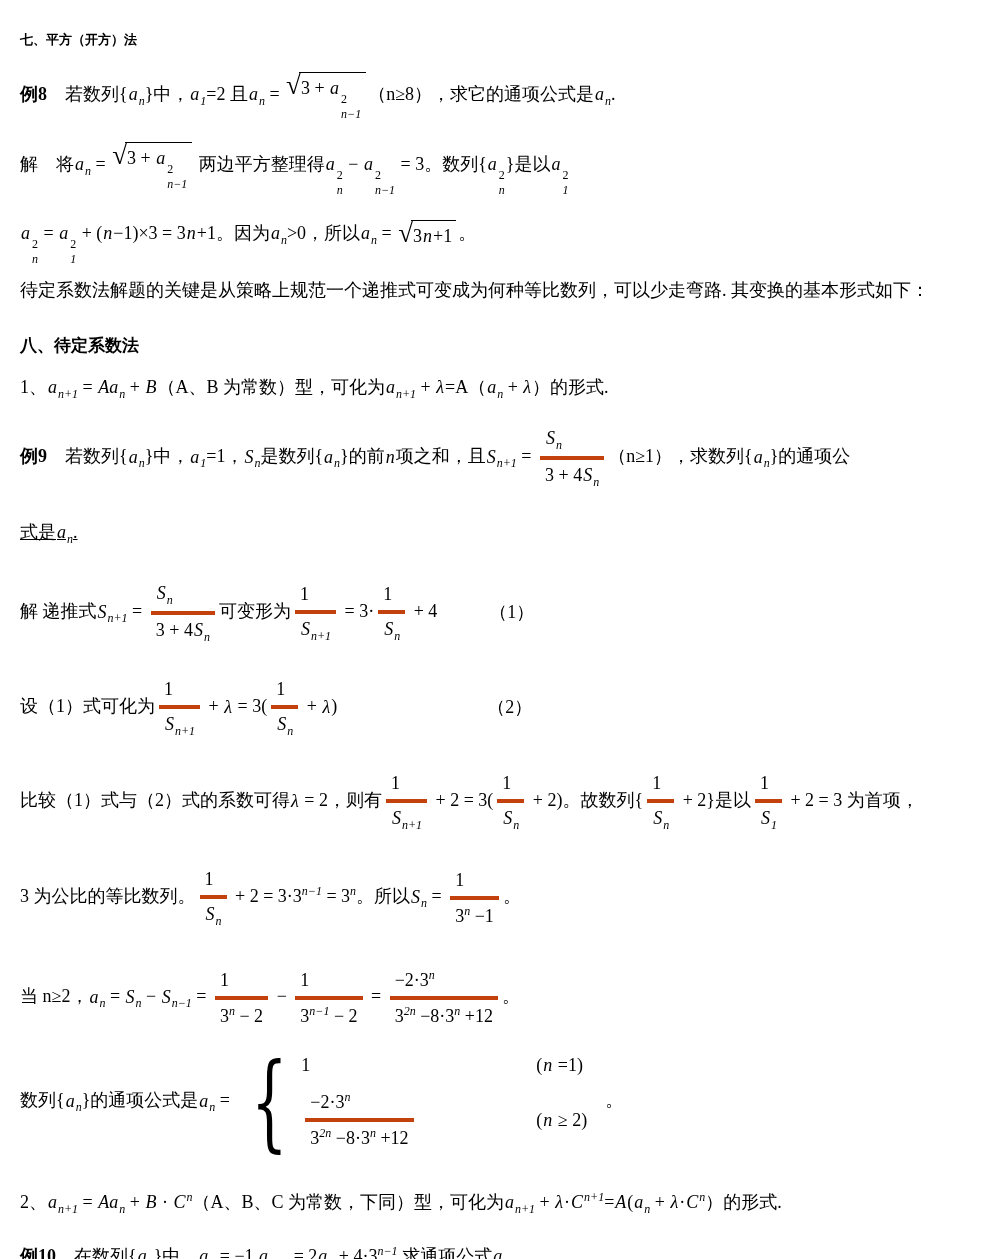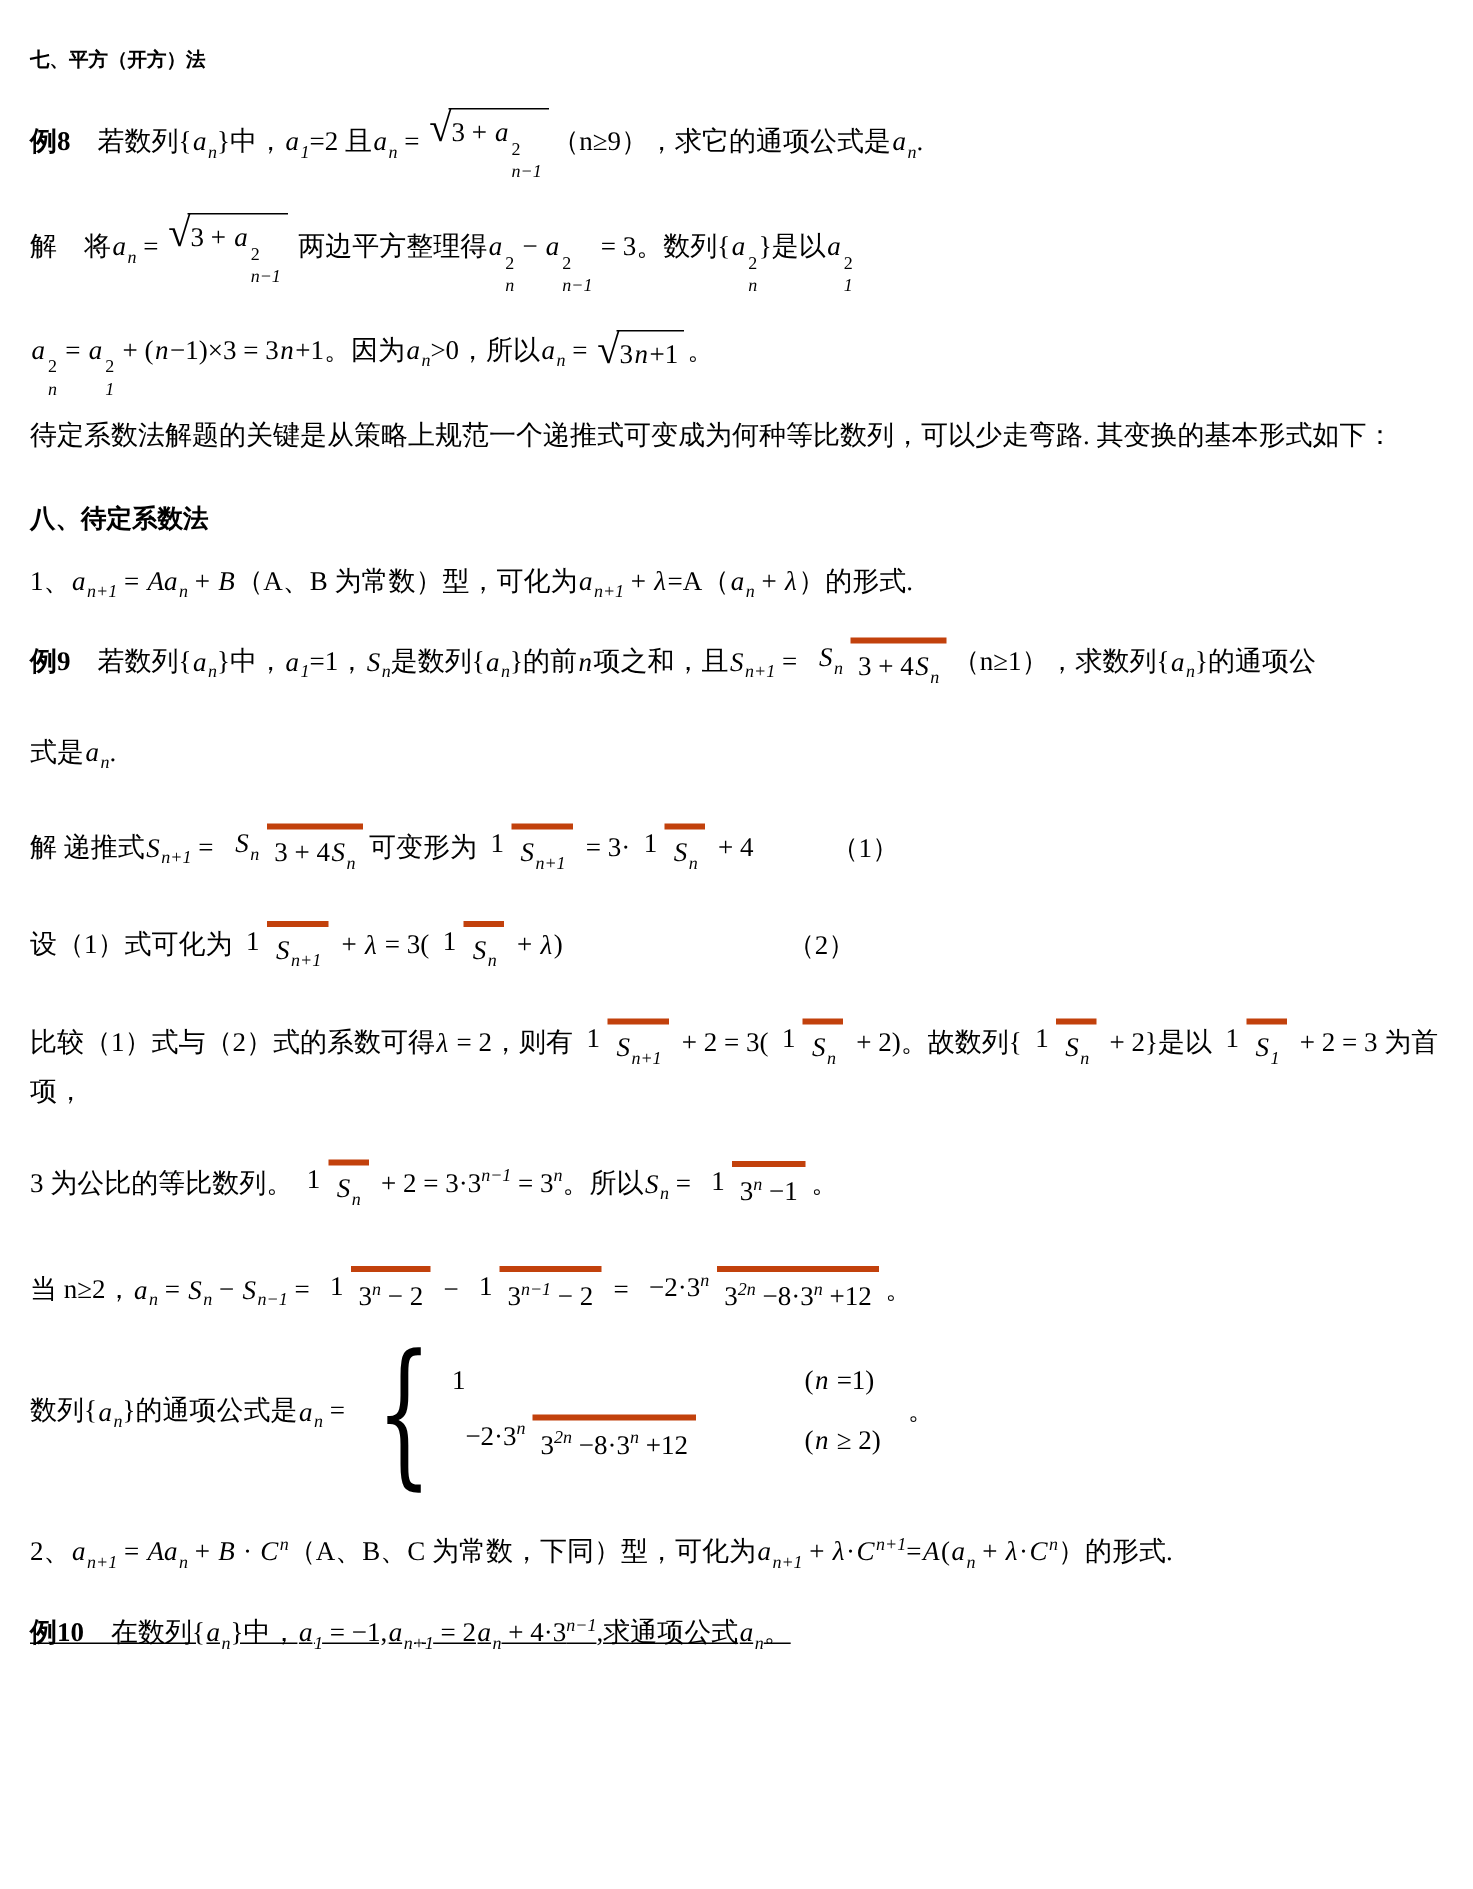--- a/index.html
+++ b/index.html
@@ -13,21 +13,21 @@
   .para{line-height:1.5;margin:0;}
   .tx{white-space:pre-wrap;}
   .bold{font-weight:bold;}
   .mv{font-style:italic;padding:0 1px;}
   .sub{font-style:italic;font-size:12px;vertical-align:-5px;letter-spacing:0;}
   .sup{font-style:italic;font-size:12px;vertical-align:7px;}
   .stk{display:inline-flex;flex-direction:column;align-items:flex-start;
        font-size:12px;line-height:1;vertical-align:-9px;margin:0 1px;}
   .stku{display:block;font-style:normal;margin-bottom:3px;}
   .stkd{display:block;font-style:italic;}
-  .frac{display:inline-flex;flex-direction:row;vertical-align:middle;
+  .frac{display:inline-flex;flex-direction:column;vertical-align:middle;
         text-align:left;margin:0 4px;}
   .num{display:block;padding:0 5px 2px;}
   .den{display:block;border-top:4px solid #c2410c;padding:2px 5px 0;}
   .sqrt{display:inline-flex;align-items:flex-start;vertical-align:middle;margin:0 2px;}
   .sign{font-size:27px;line-height:1;font-style:normal;margin-right:-2px;}
   .rad{border-top:1.5px solid #000;padding:2px 4px 0 2px;}
   .cases{display:inline-flex;align-items:center;vertical-align:middle;margin-left:2px;}
   .brace{font-size:105px;font-weight:100;line-height:.8;
          transform:scaleX(.55);transform-origin:center;margin-right:-8px;
          font-family:"DejaVu Serif",serif;}
@@ -39,21 +39,21 @@
 
   
   [data-name="section-heading-7"]{margin-top:0;font-size:13px;}
   [data-name="example-8"]{margin-top:22px;}
   [data-name="solution-8-line1"]{margin-top:22px;}
   [data-name="solution-8-line2"]{margin-top:24px;}
   [data-name="section-heading-8"]{margin-top:26px;font-size:17px;}
   [data-name="method-intro"]{margin-top:8px;line-height:1.9;max-width:934px;}
   [data-name="form-type-1"]{margin-top:16px;}
   [data-name="example-9"]{margin-top:22px;}
-  [data-name="example-9-cont"]{margin-top:28px;}
+  [data-name="example-9-cont"]{margin-top:28px;text-decoration:underline;}
   [data-name="solution-9-eq1"]{margin-top:32px;}
   [data-name="solution-9-eq2"]{margin-top:30px;}
   [data-name="solution-9-compare"]{margin-top:30px;}
   [data-name="solution-9-ratio"]{margin-top:32px;}
   [data-name="solution-9-an"]{margin-top:36px;}
   [data-name="solution-9-general"]{margin-top:22px;}
   [data-name="form-type-2"]{margin-top:36px;}
   [data-name="example-10"]{margin-top:24px;text-decoration:underline;}
   [data-name="solution-9-eq1"] .eqnum{margin-left:52px;}
   [data-name="solution-9-eq2"] .eqnum{margin-left:150px;}
@@ -62,21 +62,21 @@
 <body>
 
 <div class="doc" data-name="document-page">
   <div class="para" data-name="section-heading-7"><span class="tx bold" data-name="bold-label">七、平方（开方）法</span></div>
   <div class="para" data-name="example-8"><span class="tx bold" data-name="bold-label">例8</span><span class="tx" data-name="text-run">　若数列{</span><span class="mv" data-name="math-var">a</span><span class="sub" data-name="subscript">n</span><span class="tx" data-name="text-run">}中，</span><span class="mv" data-name="math-var">a</span><span class="sub" data-name="subscript">1</span><span class="tx" data-name="text-run">=2 且</span><span class="mv" data-name="math-var">a</span><span class="sub" data-name="subscript">n</span><span class="tx" data-name="text-run"> = </span><span class="sqrt" data-name="square-root">
         <span class="sign" data-name="radical-sign">√</span>
         <span class="rad" data-name="radicand"><span class="tx" data-name="text-run">3 + </span><span class="mv" data-name="math-var">a</span><span class="stk" data-name="sup-sub-stack">
             <span class="stku" data-name="stack-superscript">2</span>
             <span class="stkd" data-name="stack-subscript">n−1</span>
           </span></span>
-      </span><span class="tx" data-name="text-run">（n≥9），求它的通项公式是</span><span class="mv" data-name="math-var">a</span><span class="sub" data-name="subscript">n</span><span class="tx" data-name="text-run">.</span></div>
+      </span><span class="tx" data-name="text-run">（n≥8），求它的通项公式是</span><span class="mv" data-name="math-var">a</span><span class="sub" data-name="subscript">n</span><span class="tx" data-name="text-run">.</span></div>
   <div class="para" data-name="solution-8-line1"><span class="tx" data-name="text-run">解　将</span><span class="mv" data-name="math-var">a</span><span class="sub" data-name="subscript">n</span><span class="tx" data-name="text-run"> = </span><span class="sqrt" data-name="square-root">
         <span class="sign" data-name="radical-sign">√</span>
         <span class="rad" data-name="radicand"><span class="tx" data-name="text-run">3 + </span><span class="mv" data-name="math-var">a</span><span class="stk" data-name="sup-sub-stack">
             <span class="stku" data-name="stack-superscript">2</span>
             <span class="stkd" data-name="stack-subscript">n−1</span>
           </span></span>
       </span><span class="tx" data-name="text-run"> 两边平方整理得</span><span class="mv" data-name="math-var">a</span><span class="stk" data-name="sup-sub-stack">
         <span class="stku" data-name="stack-superscript">2</span>
         <span class="stkd" data-name="stack-subscript">n</span>
       </span><span class="tx" data-name="text-run"> − </span><span class="mv" data-name="math-var">a</span><span class="stk" data-name="sup-sub-stack">

